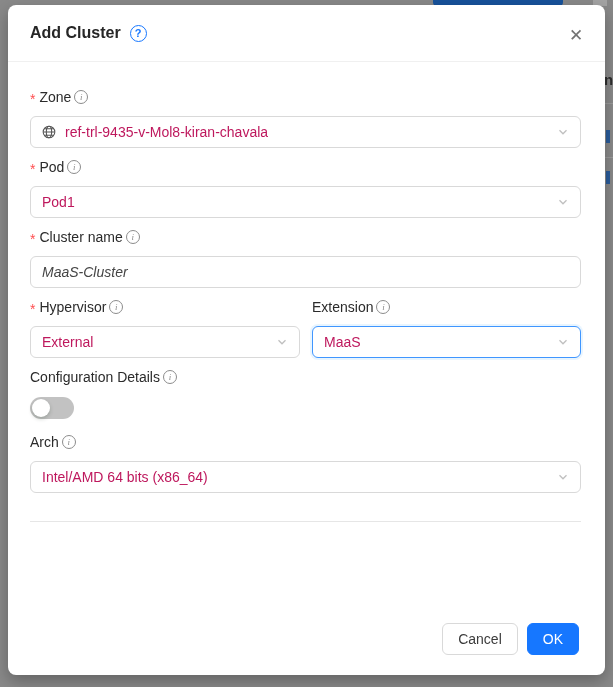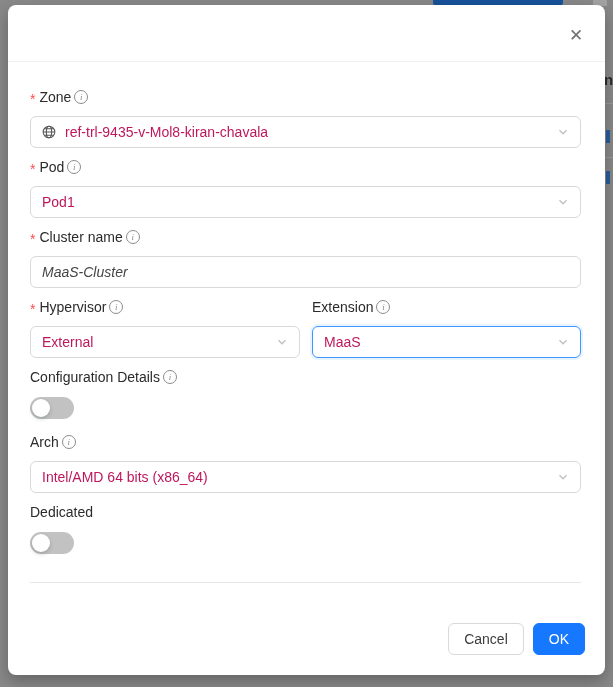--- a/index.html
+++ b/index.html
@@ -53,21 +53,21 @@
   .row2 .col-left { width:270px; flex:none; }
   .row2 .col-right { flex:1; }
 
   .switch { display:block; width:44px; height:22px; border-radius:11px; background:#c2c2c2;
     border:none; position:relative; margin-top:9px; cursor:pointer; }
   .switch .knob { position:absolute; top:2px; left:2px; width:18px; height:18px;
     border-radius:50%; background:#fff; box-shadow:0 2px 4px rgba(0,35,11,.2); }
 
   .divider { border-top:1px solid #e6e6e6; margin-top:28px; }
 
-  .modal-footer { position:absolute; right:20px; bottom:20px; display:flex; gap:9px; }
+  .modal-footer { position:absolute; right:26px; bottom:20px; display:flex; gap:9px; }
   .btn { height:32px; border-radius:6px; font-size:14px; padding:0 15px; cursor:pointer;
     font-family:"Liberation Sans", sans-serif; }
   .btn-default { background:#fff; border:1px solid #d9d9d9; color:#3c3c3c; }
   .btn-primary { background:#1677ff; border:1px solid #1677ff; color:#ffffff; font-weight:400; }
 </style>
 </head>
 <body>
 
 <div class="stage">
 
@@ -75,20 +75,24 @@
   <div class="bg-corner-widget"></div>
   <div class="bg-clipped-text">n</div>
   <div class="bg-row-line" style="top:103px;"></div>
   <div class="bg-row-line" style="top:157px;"></div>
   <div class="bg-link-mark" style="top:130px;"></div>
   <div class="bg-link-mark" style="top:171px;"></div>
 
   <div class="modal">
 
     <div class="modal-header">
+      <div class="modal-title">
+        <span>Add Cluster</span>
+        <span class="help-icon">?</span>
+      </div>
       <button class="close-btn">✕</button>
     </div>
 
     <div class="modal-body">
 
       <div class="form-item">
         <div class="form-label">
           <span class="req">*</span>
           <span>Zone</span>
           <span class="info-icon">i</span>
@@ -185,28 +189,20 @@
         <div class="control">
           <span class="value">Intel/AMD 64 bits (x86_64)</span>
           <span class="chevron">
             <svg width="12" height="12" viewBox="0 0 12 12">
                 <path d="M2.5 4.3 L6 7.8 L9.5 4.3" stroke="#bfbfbf" stroke-width="1.3" fill="none"></path>
               </svg>
           </span>
         </div>
       </div>
 
-      <div class="form-item switch-item">
-        <div class="form-label" style="margin-bottom:0;">
-          <span>Dedicated</span>
-        </div>
-        <button class="switch" aria-checked="false">
-          <span class="knob"></span>
-        </button>
-      </div>
 
       <div class="divider"></div>
     </div>
 
     <div class="modal-footer">
       <button class="btn btn-default">Cancel</button>
       <button class="btn btn-primary">OK</button>
     </div>
 
   </div>

